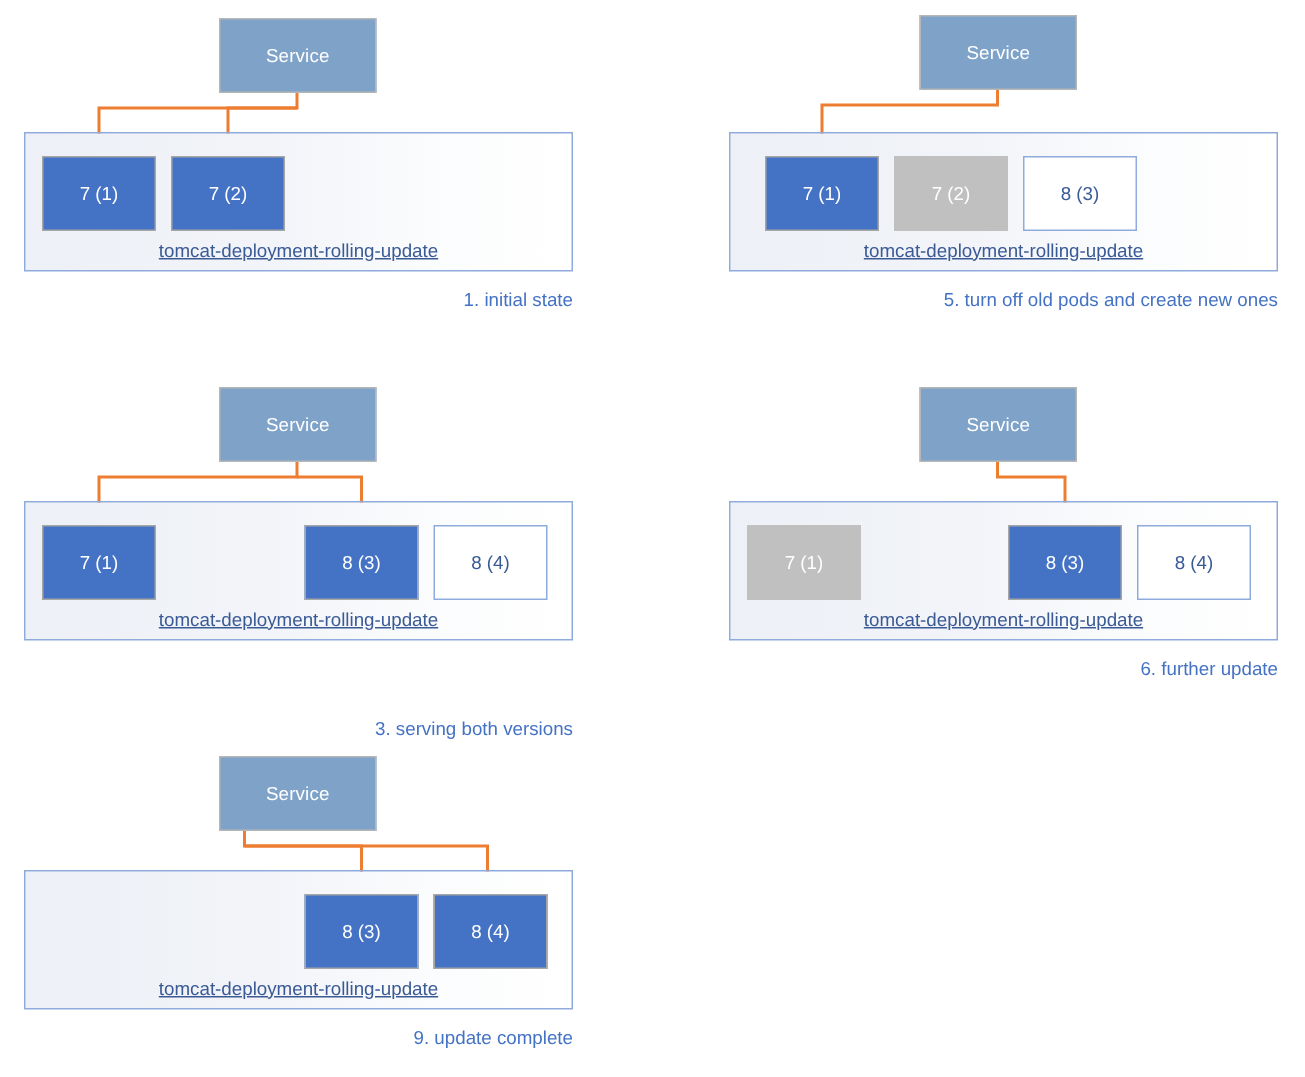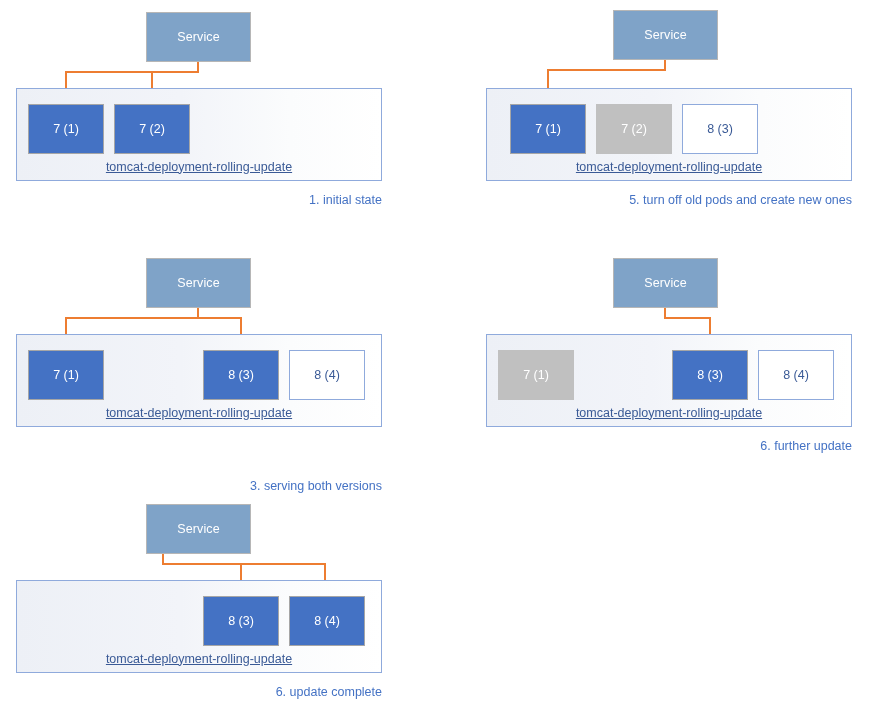--- a/index.html
+++ b/index.html
@@ -238,16 +238,16 @@
       <div class="deployment-label">tomcat-deployment-rolling-update</div>
     </div>
 
     <div class="pod running" style="left:203px; top:596px; width:76px; height:50px;">
       <span>8 (3)</span>
     </div>
     <div class="pod running" style="left:289px; top:596px; width:76px; height:50px;">
       <span>8 (4)</span>
     </div>
 
-    <div class="caption" style="left:16px; top:686px; width:366px;">6. update complete</div>
+    <div class="caption" style="left:16px; top:686px; width:366px;">9. update complete</div>
   </div>
 
 </div>
 
 </body></html>

